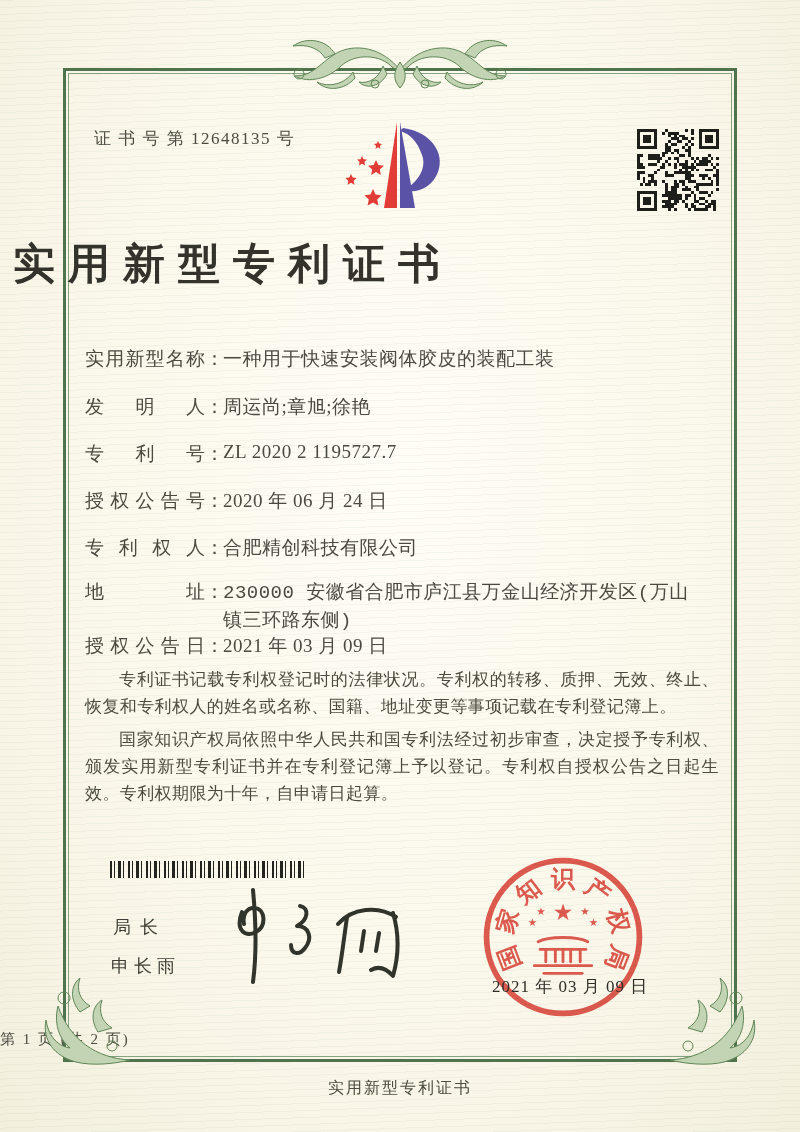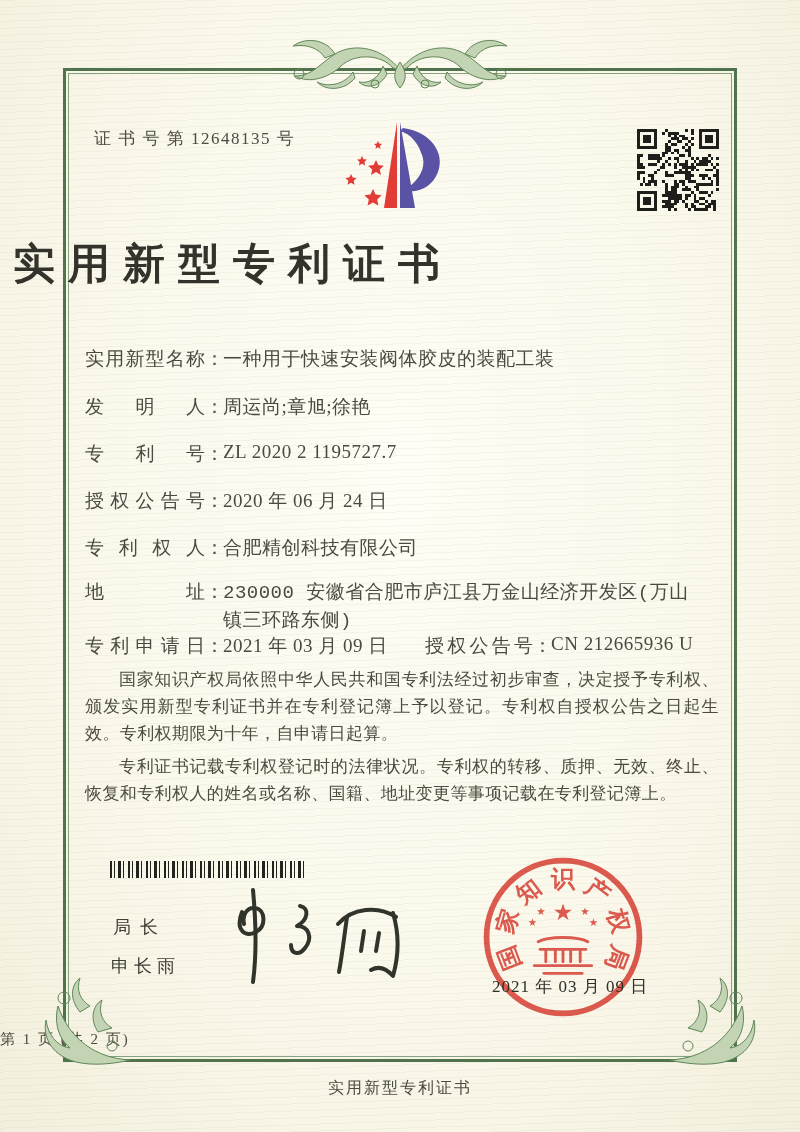--- a/index.html
+++ b/index.html
@@ -431,30 +431,27 @@
   <div class="frow" style="top:142px;">
     <span class="flabel">授权公告号</span><span class="fcolon">：</span><span class="fvalue">2020 年 06 月 24 日</span>
   </div>
   <div class="frow" style="top:189px;">
     <span class="flabel">专利权人</span><span class="fcolon">：</span><span class="fvalue">合肥精创科技有限公司</span>
   </div>
   <div class="frow" style="top:233px;font-family:Liberation Mono, monospace;">
     <span class="flabel">地址</span><span class="fcolon">：</span><span class="fvalue wrap">230000 安徽省合肥市庐江县万金山经济开发区(万山镇三环路东侧)</span>
   </div>
   <div class="frow" style="top:287px;">
-    <span class="flabel">专利申请日</span><span class="fcolon">：</span><span class="fvalue">2021 年 03 月 09 日</span>
-    <span class="grant-no-pair">
-      <span class="flabel narrow">授权公告号</span><span class="fcolon">：</span><span class="fvalue">CN 212665936 U</span>
-    </span>
+    <span class="flabel">授权公告日</span><span class="fcolon">：</span><span class="fvalue">2021 年 03 月 09 日</span>
   </div>
 </div>
 
 <div class="abs paras">
+  <p>专利证书记载专利权登记时的法律状况。专利权的转移、质押、无效、终止、恢复和专利权人的姓名或名称、国籍、地址变更等事项记载在专利登记簿上。</p>
   <p>国家知识产权局依照中华人民共和国专利法经过初步审查，决定授予专利权、颁发实用新型专利证书并在专利登记簿上予以登记。专利权自授权公告之日起生效。专利权期限为十年，自申请日起算。</p>
-  <p>专利证书记载专利权登记时的法律状况。专利权的转移、质押、无效、终止、恢复和专利权人的姓名或名称、国籍、地址变更等事项记载在专利登记簿上。</p>
 </div>
 
 <div class="abs barcode"></div>
 
 <div class="abs signer-title">局长</div>
 <div class="abs signer-name">申长雨</div>
 
 <svg class="abs" style="left:212px; top:882px;" width="205" height="110" viewBox="0 0 205 110">
   <g stroke="#30342b" stroke-width="4" fill="none" stroke-linecap="round" stroke-linejoin="round">
     <path d="M30,30 C23,48 33,56 44,50 C55,44 53,27 43,26 C35,25 30,33 32,42"></path>

